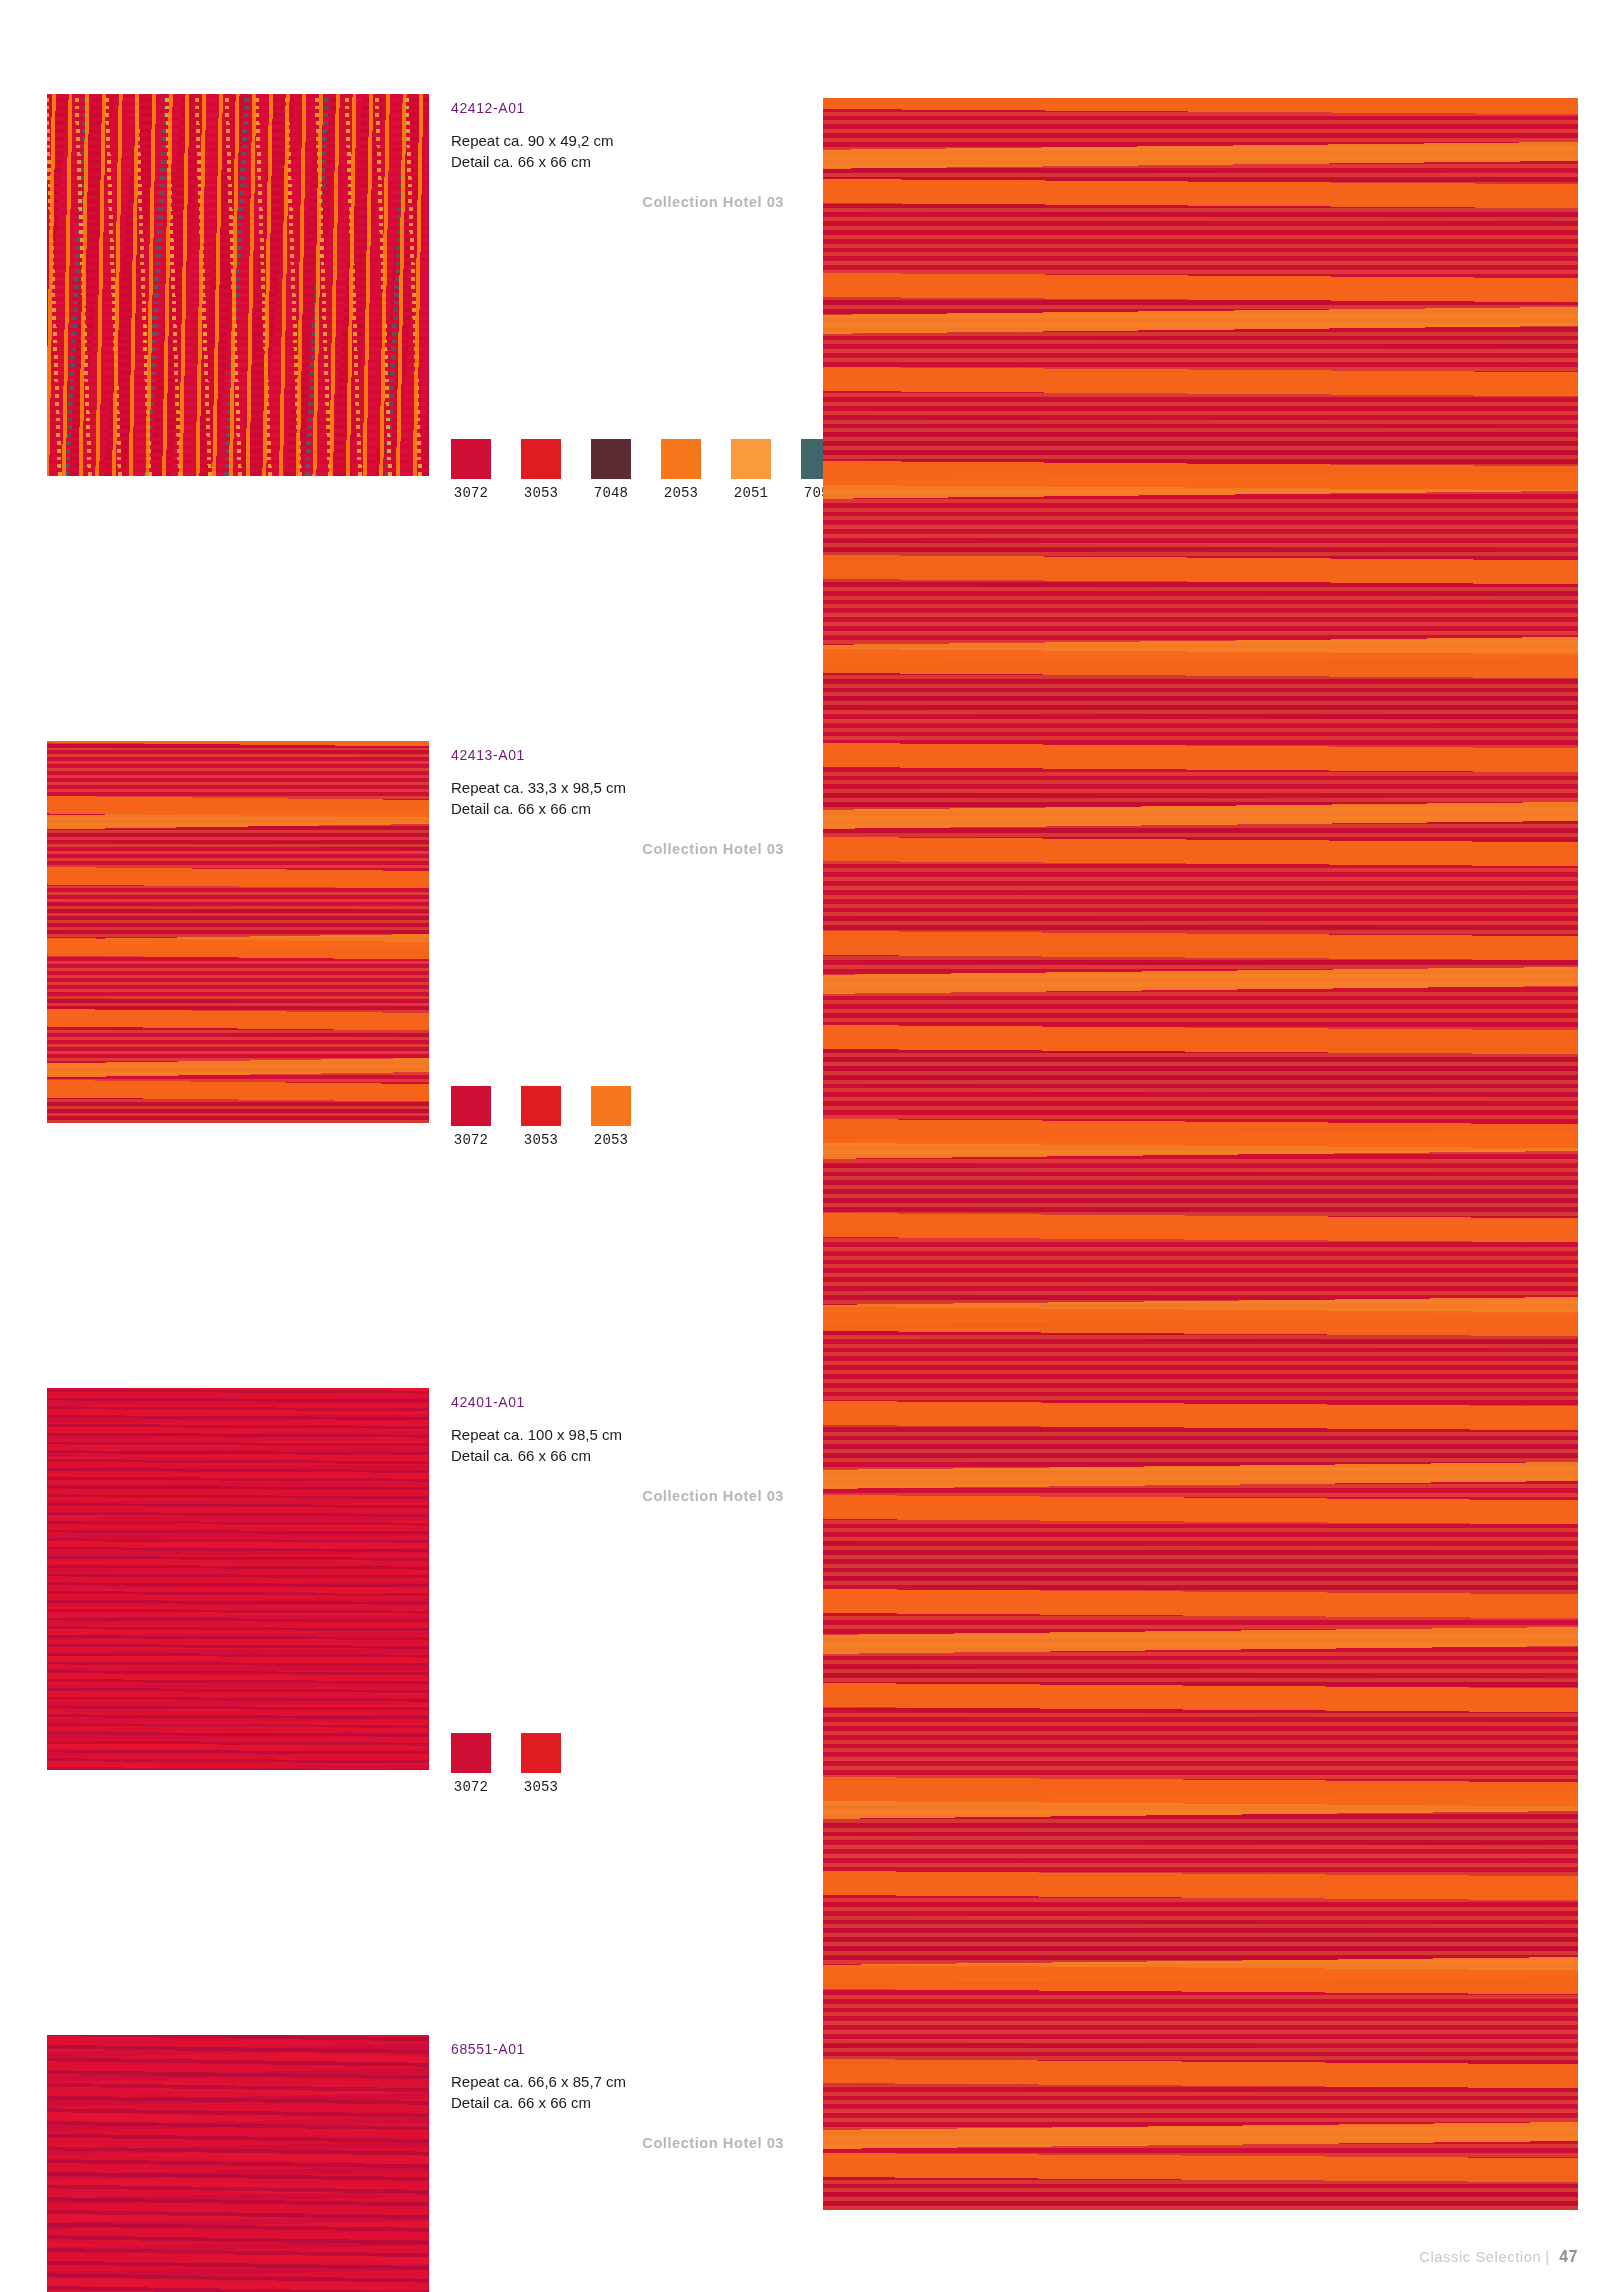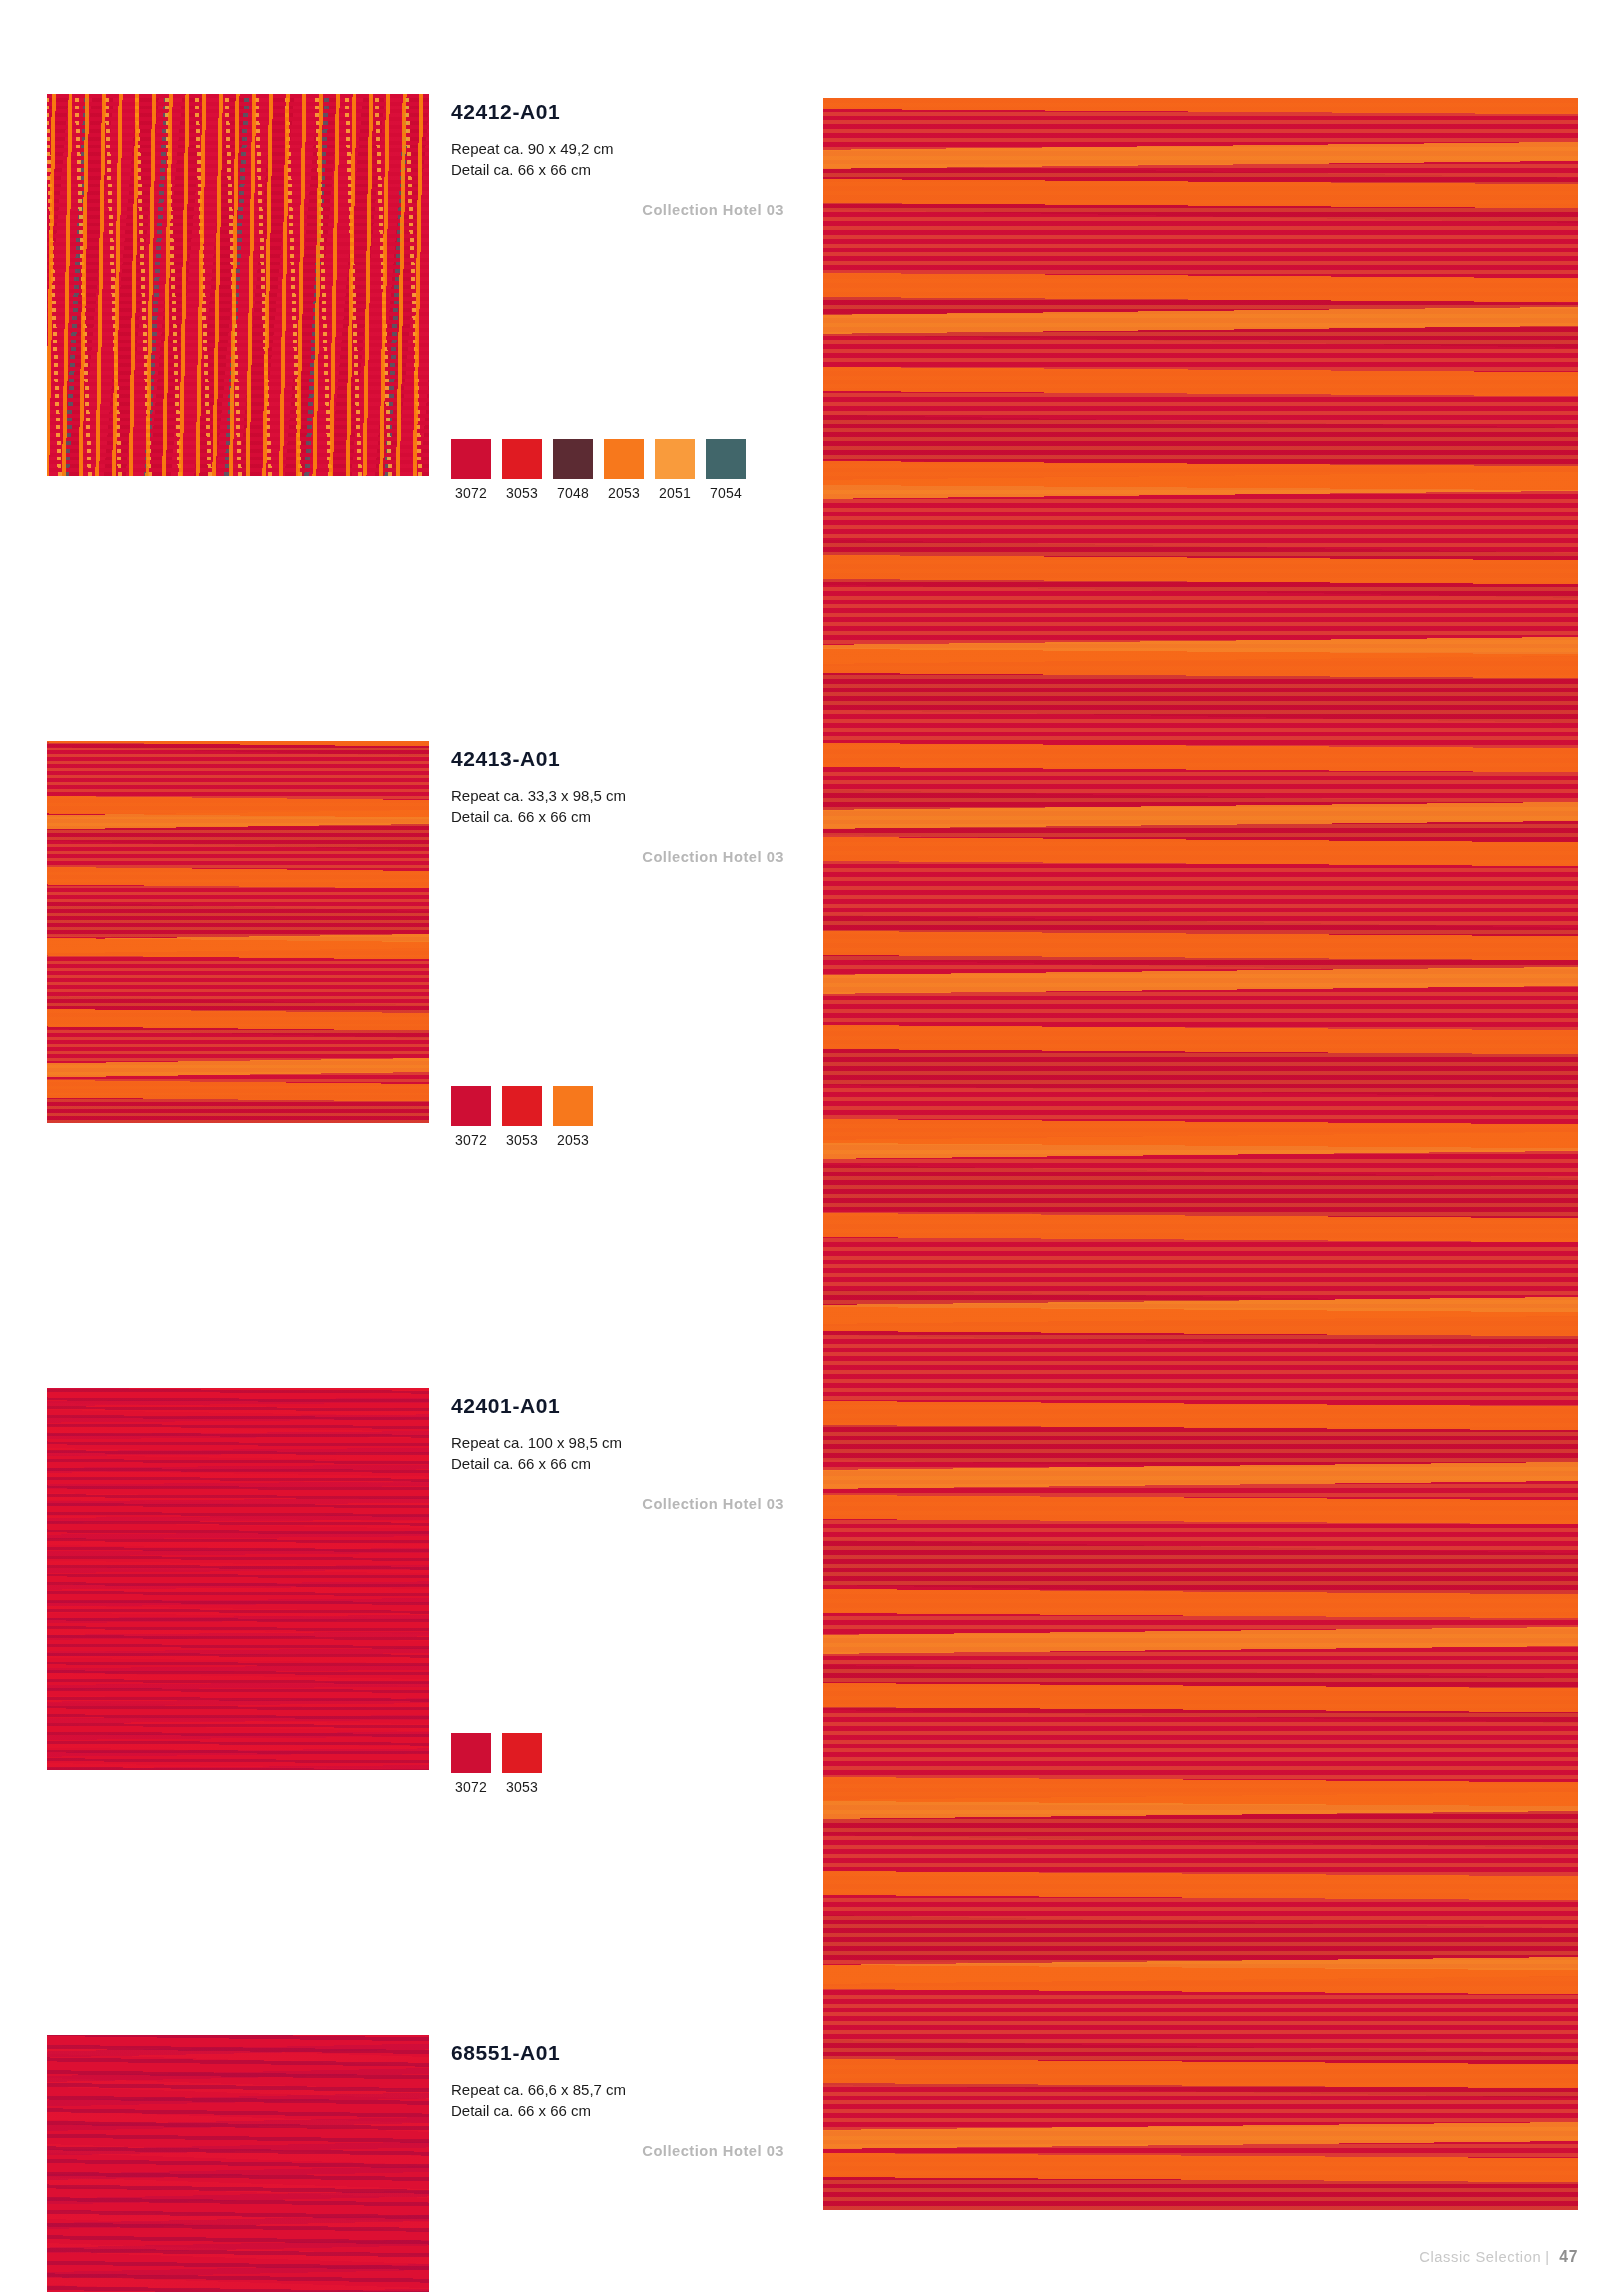--- a/index.html
+++ b/index.html
@@ -45,24 +45,24 @@
   }
 
   .info {
     position: absolute;
     left: 404px;
     top: 5.9px;
     width: 333px;
   }
 
   .code {
-    font-size: 21px;
-    font-weight: bold;
+    font-size: 14px;
+    font-weight: normal;
     letter-spacing: 0.6px;
-    color: #0f172a;
+    color: #701a75;
     margin: 0 0 13.7px 0;
     white-space: nowrap;
   }
 
   .dims {
     font-size: 15px;
     line-height: 1.42;
     color: #1b1b1b;
     margin: 0 0 21.6px 0;
   }
@@ -74,21 +74,22 @@
     color: #b7b7b7;
     margin: 0;
     text-align: right;
   }
 
   
   .colors {
     position: absolute;
     left: 404px;
     display: flex;
-    gap: 11px;
+    gap: 30px;
+    font-family: Liberation Mono, monospace;
   }
   .chip-wrap {
     width: 40px;
     text-align: center;
   }
   .chip {
     width: 40px;
     height: 40px;
     display: block;
   }

